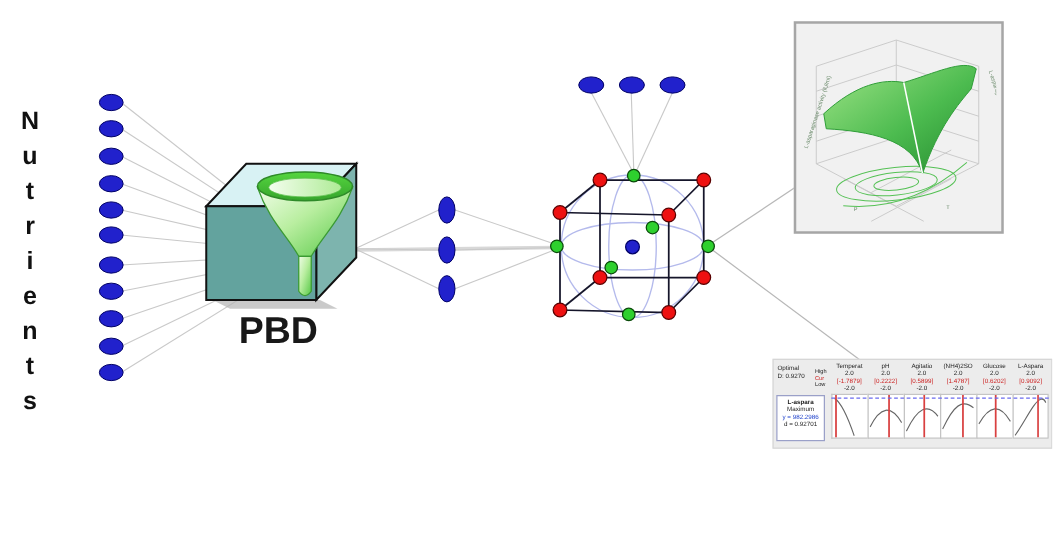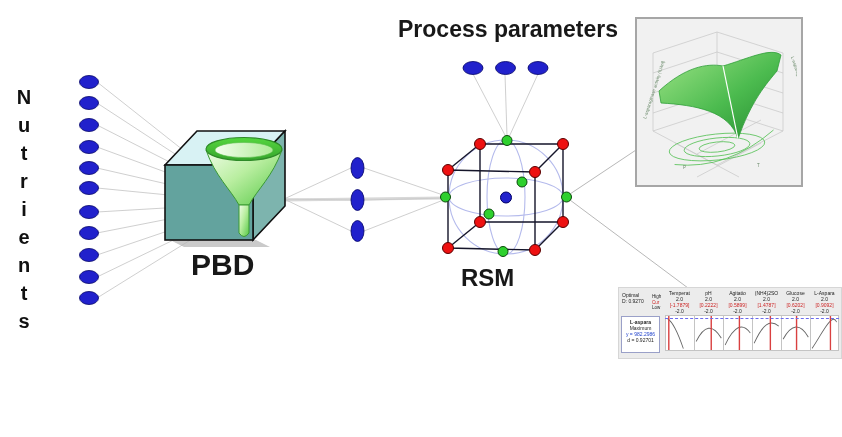--- a/index.html
+++ b/index.html
@@ -164,22 +164,20 @@
         <circle cx="503" cy="251.5" r="5"></circle>
         <circle cx="522" cy="182" r="5"></circle>
         <circle cx="489" cy="214" r="5"></circle>
       </g>
       <circle cx="506" cy="197.5" r="5.5" fill="#2222cc" stroke="#000066" stroke-width="1"></circle>
     </g>
   </svg>
 
   <div id="nutrients-label" class="abs title">Nutrients</div>
   <div id="pbd-label" class="abs title">PBD</div>
-  <div id="process-parameters-label" class="abs title">Process parameters</div>
-  <div id="rsm-label" class="abs title">RSM</div>
 
   <div id="surface-panel" class="abs">
     <svg width="160" height="162" viewBox="0 0 160 162">
       <defs>
         <linearGradient id="surfGrad" x1="0" y1="0" x2="1" y2="1">
           <stop offset="0" stop-color="#9fe487"></stop>
           <stop offset="0.55" stop-color="#4cbb4f"></stop>
           <stop offset="1" stop-color="#238a2e"></stop>
         </linearGradient>
       </defs>

